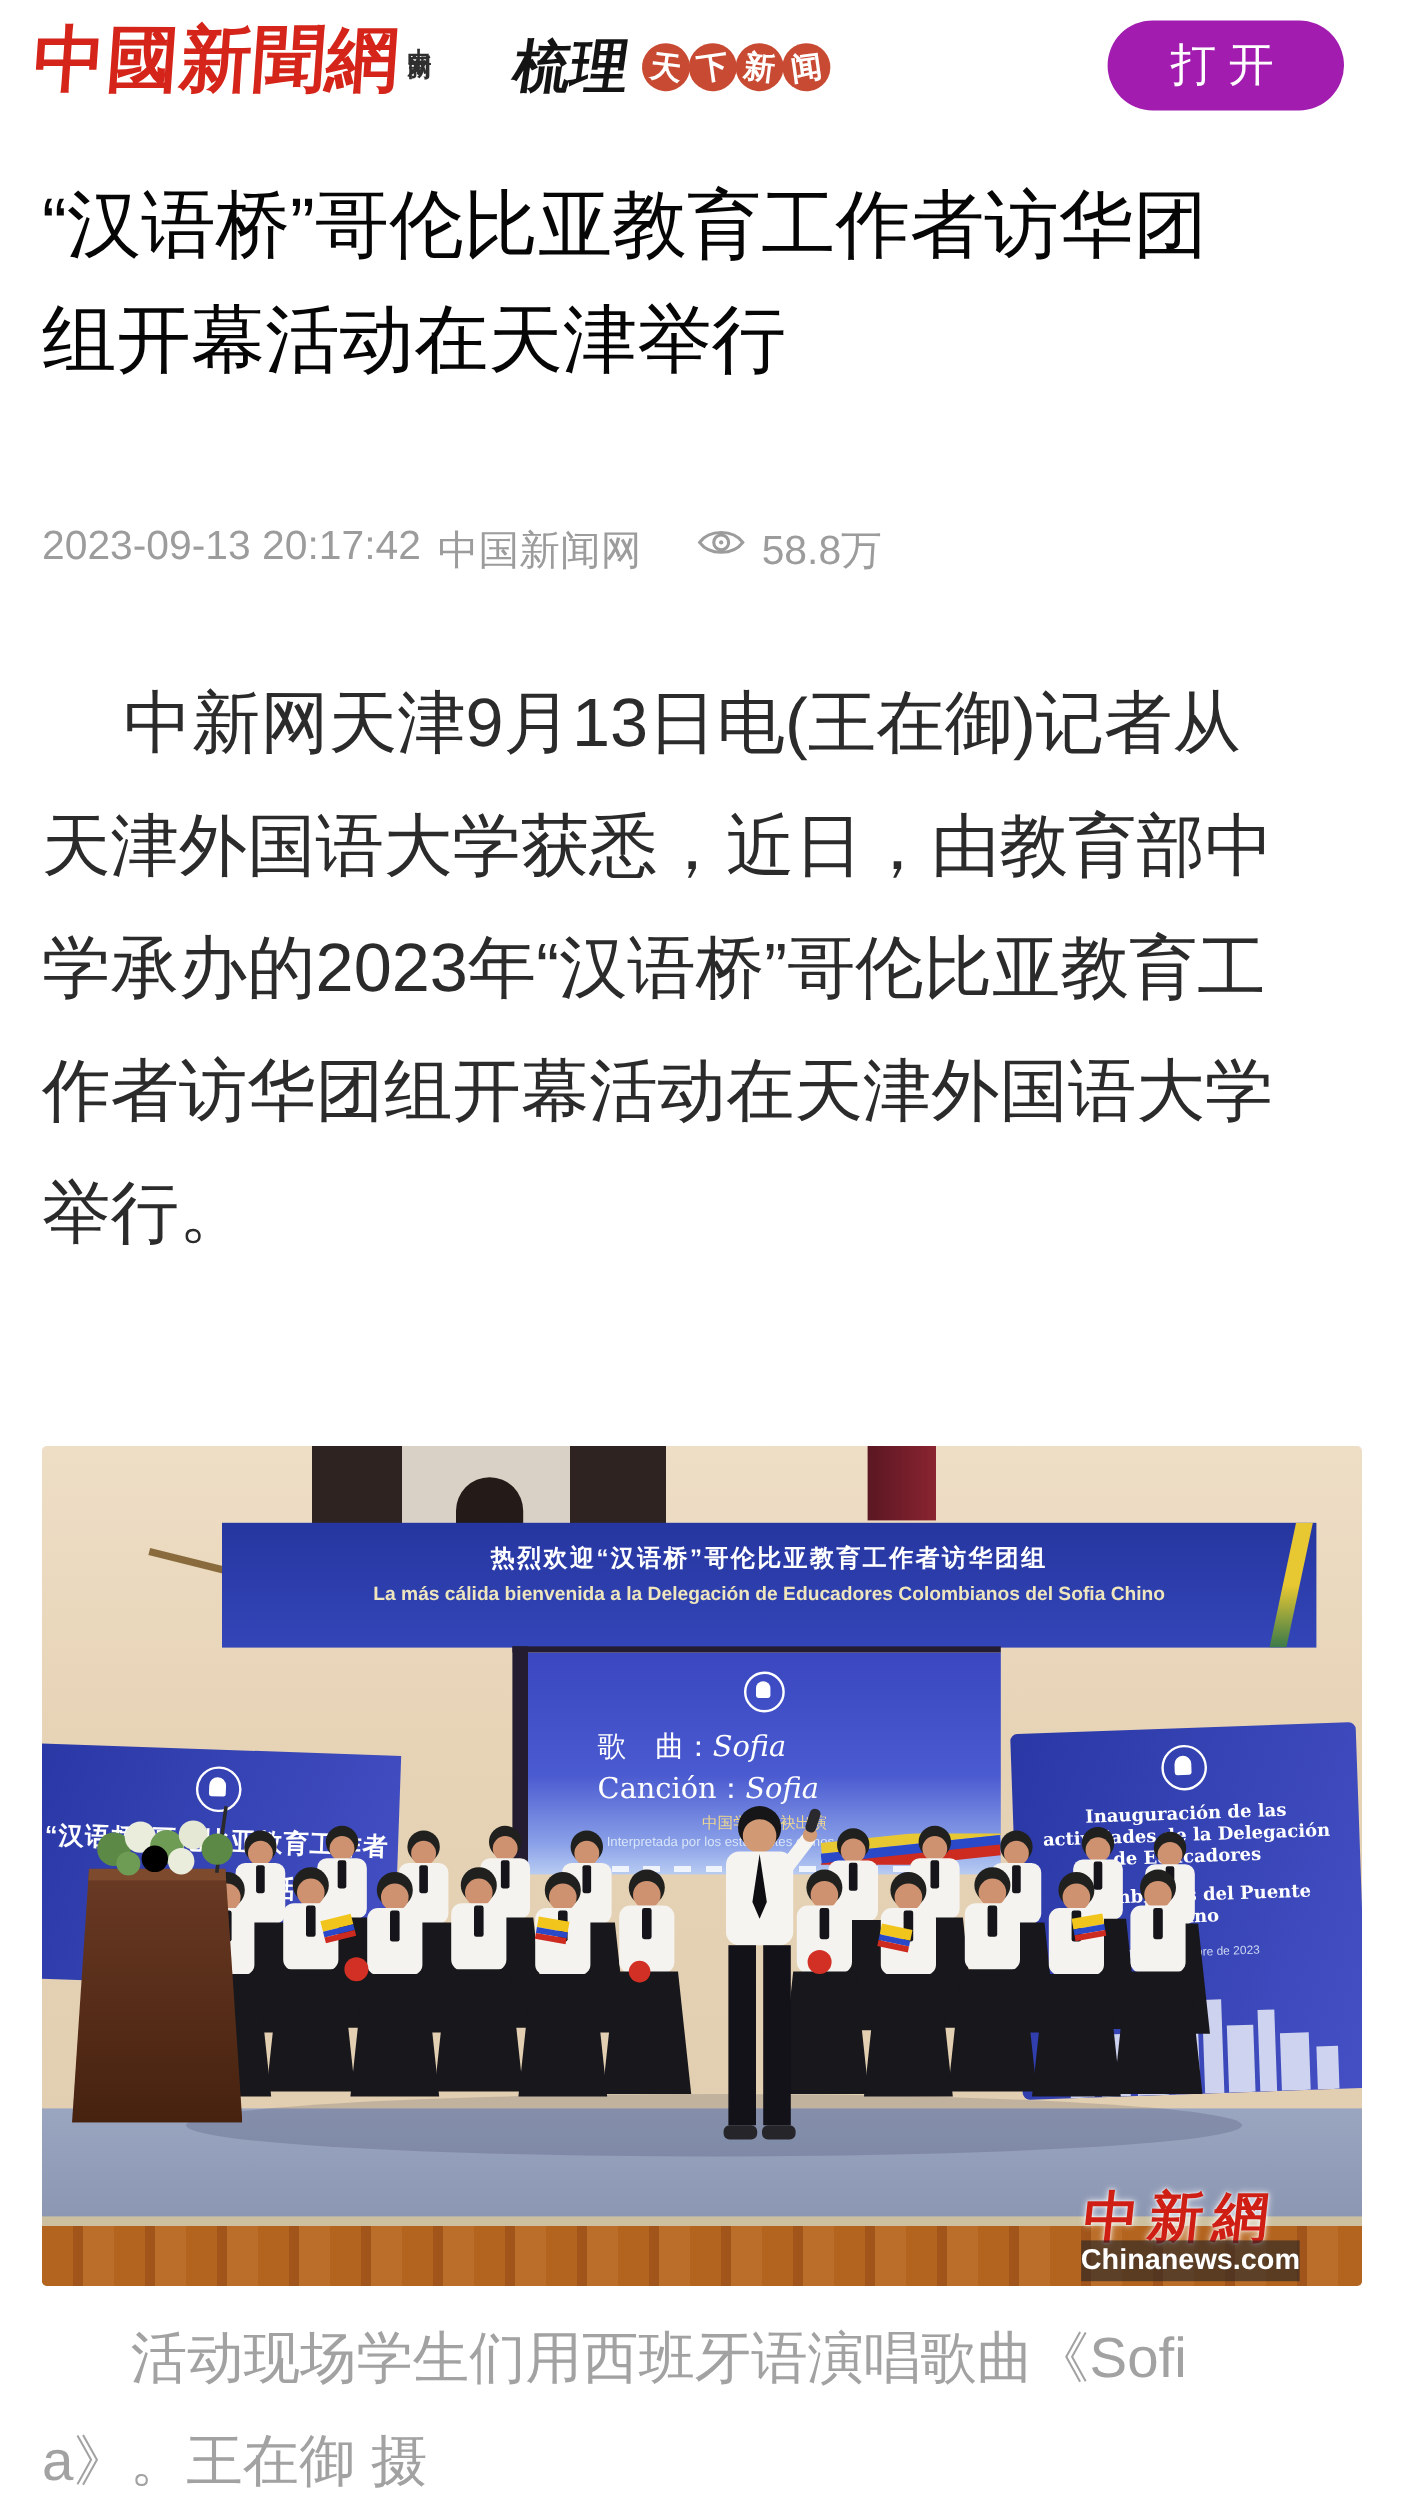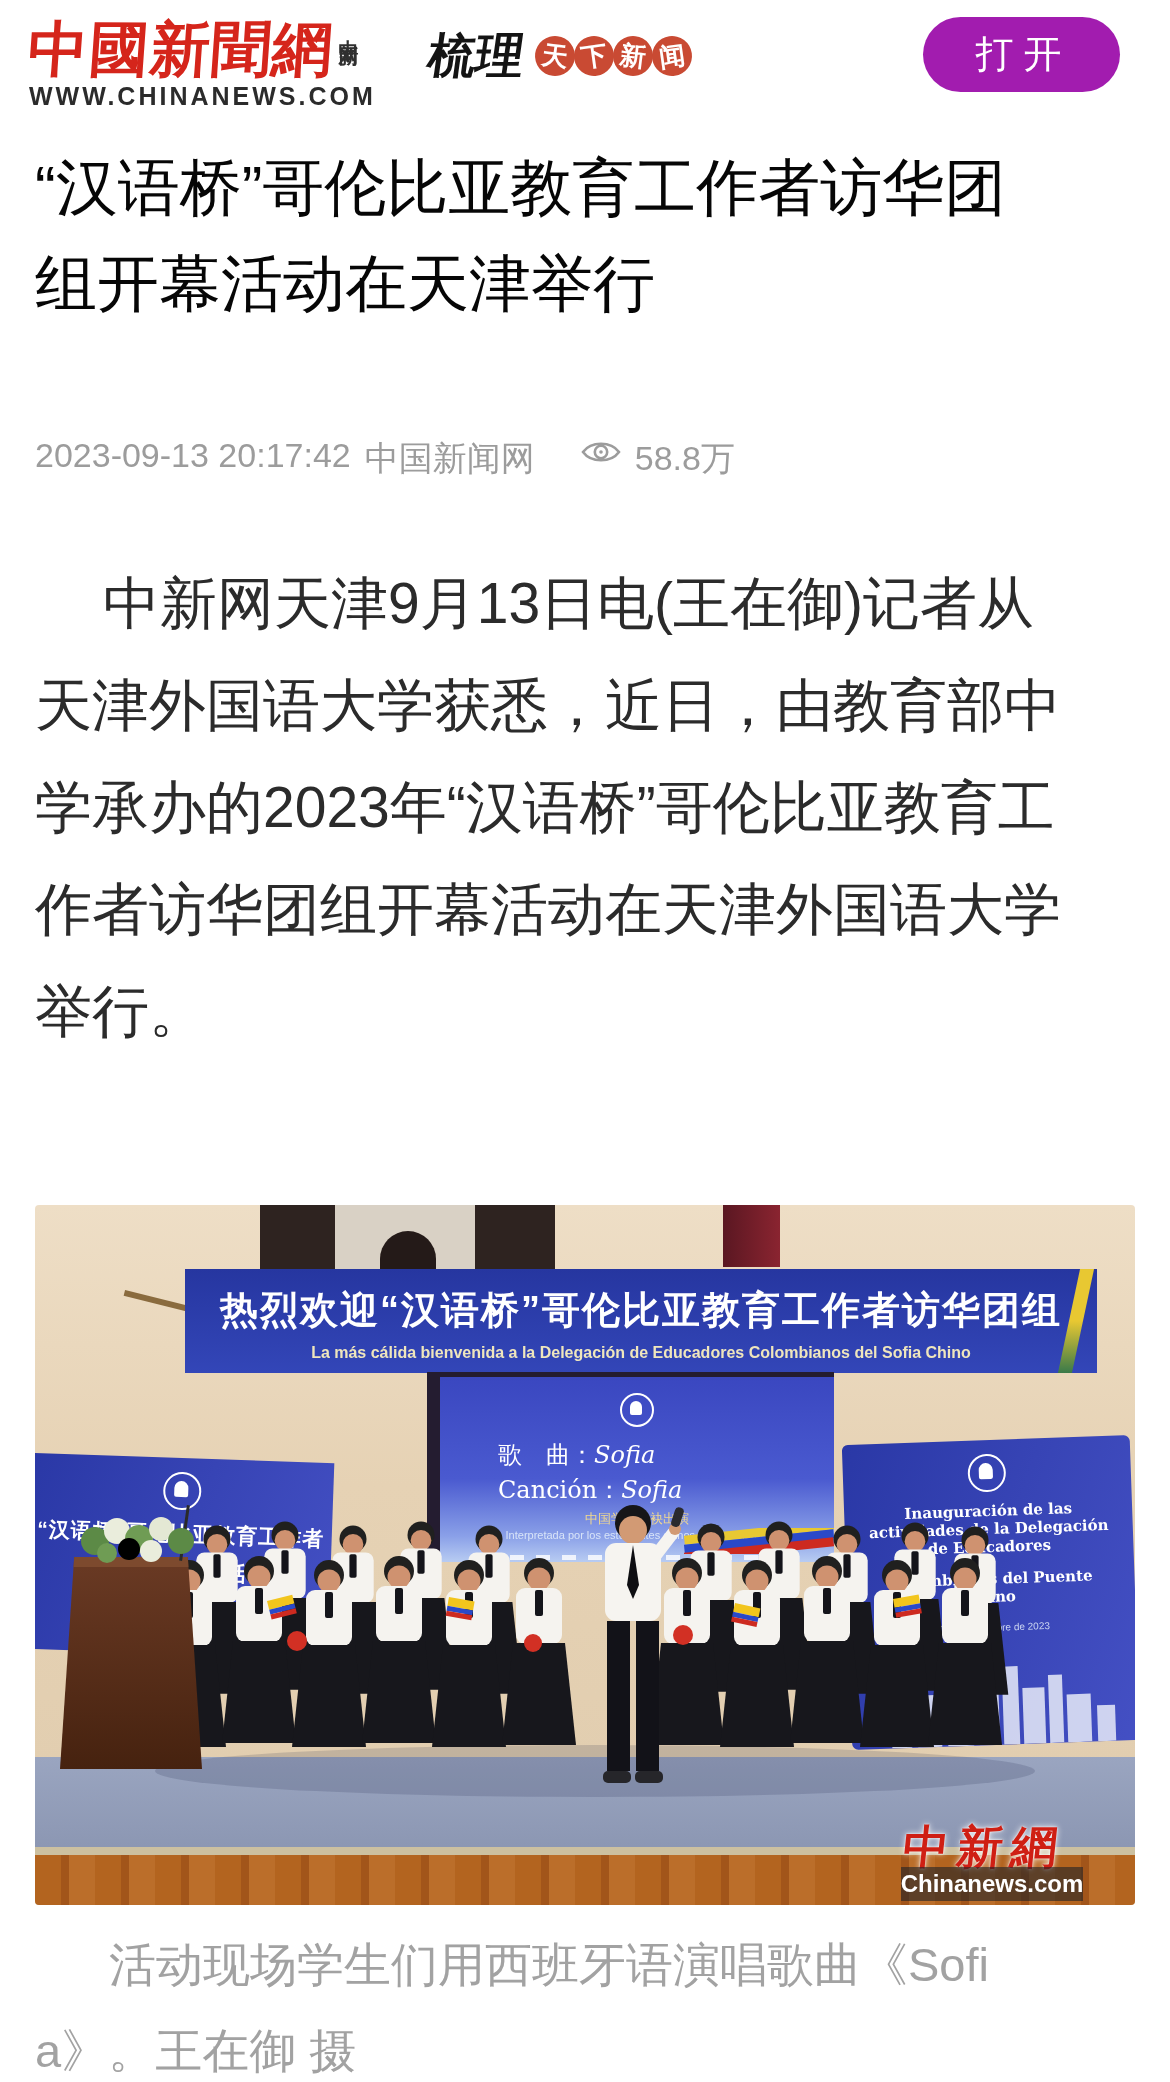--- a/index.html
+++ b/index.html
@@ -44,21 +44,21 @@
   .arch{position:absolute;left:225px;top:0;width:295px;height:72px;background:#2e2320;}
   .arch .pillar{position:absolute;left:75px;top:0;width:140px;height:72px;background:#d9d1c5;}
   .arch .hole{position:absolute;left:120px;top:26px;width:56px;height:46px;background:#241a18;
     border-radius:28px 28px 0 0;}
   .curtain{position:absolute;left:688px;top:0;width:57px;height:62px;
     background:linear-gradient(90deg,#5a1722,#8a2430);}
   .pole{position:absolute;left:88px;top:96px;width:92px;height:6px;background:#8a6b3e;
     transform:rotate(14deg);}
   .banner{position:absolute;left:150px;top:64px;width:912px;height:104px;
     background:linear-gradient(180deg,#2636a0,#3346b8);color:#fff;text-align:center;overflow:hidden;}
-  .banner .cn{margin-top:16px;font-size:38px;font-weight:700;letter-spacing:2px;}
+  .banner .cn{margin-top:16px;font-size:20px;font-weight:700;letter-spacing:2px;}
   .banner .es{margin-top:8px;font-size:16px;font-weight:700;color:#efe6bd;}
   .banner .edge{position:absolute;right:14px;top:0;width:14px;height:104px;
     background:linear-gradient(180deg,#e8c832 50%,#3a7a4a 100%);transform:skewX(-12deg);}
   .screen{position:absolute;left:392px;top:167px;width:394px;height:185px;
     background:linear-gradient(180deg,#3a47c0 0%,#4a5ad0 55%,#8aa0e8 86%,#b8ccf2 100%);
     border-left:13px solid #241c30;border-top:5px solid #241c30;color:#fff;}
   .screen .ring{position:absolute;left:50%;top:16px;transform:translateX(-50%);width:30px;height:30px;
     border:2px solid #fff;border-radius:50%;}
   .screen .ring::after{content:"";position:absolute;left:8px;top:6px;width:12px;height:14px;
     background:#fff;border-radius:6px 6px 2px 2px;}
@@ -118,21 +118,20 @@
     color:#a2a2a2;}
   .caption .ln.first{padding-left:74px;}
 </style>
 </head>
 <body>
 
 <div class="page">
 
   <div class="logo-main">中國新聞網</div>
   <div class="logo-side">中新网</div>
-  <div class="logo-url">WWW.CHINANEWS.COM</div>
   <div class="slogan">
     <span class="slogan-prefix">梳理</span>
     <span class="slogan-circle">天</span>
     <span class="slogan-circle">下</span>
     <span class="slogan-circle">新</span>
     <span class="slogan-circle">闻</span>
   </div>
   <button class="open-btn">打开</button>
 
   <div class="title">

